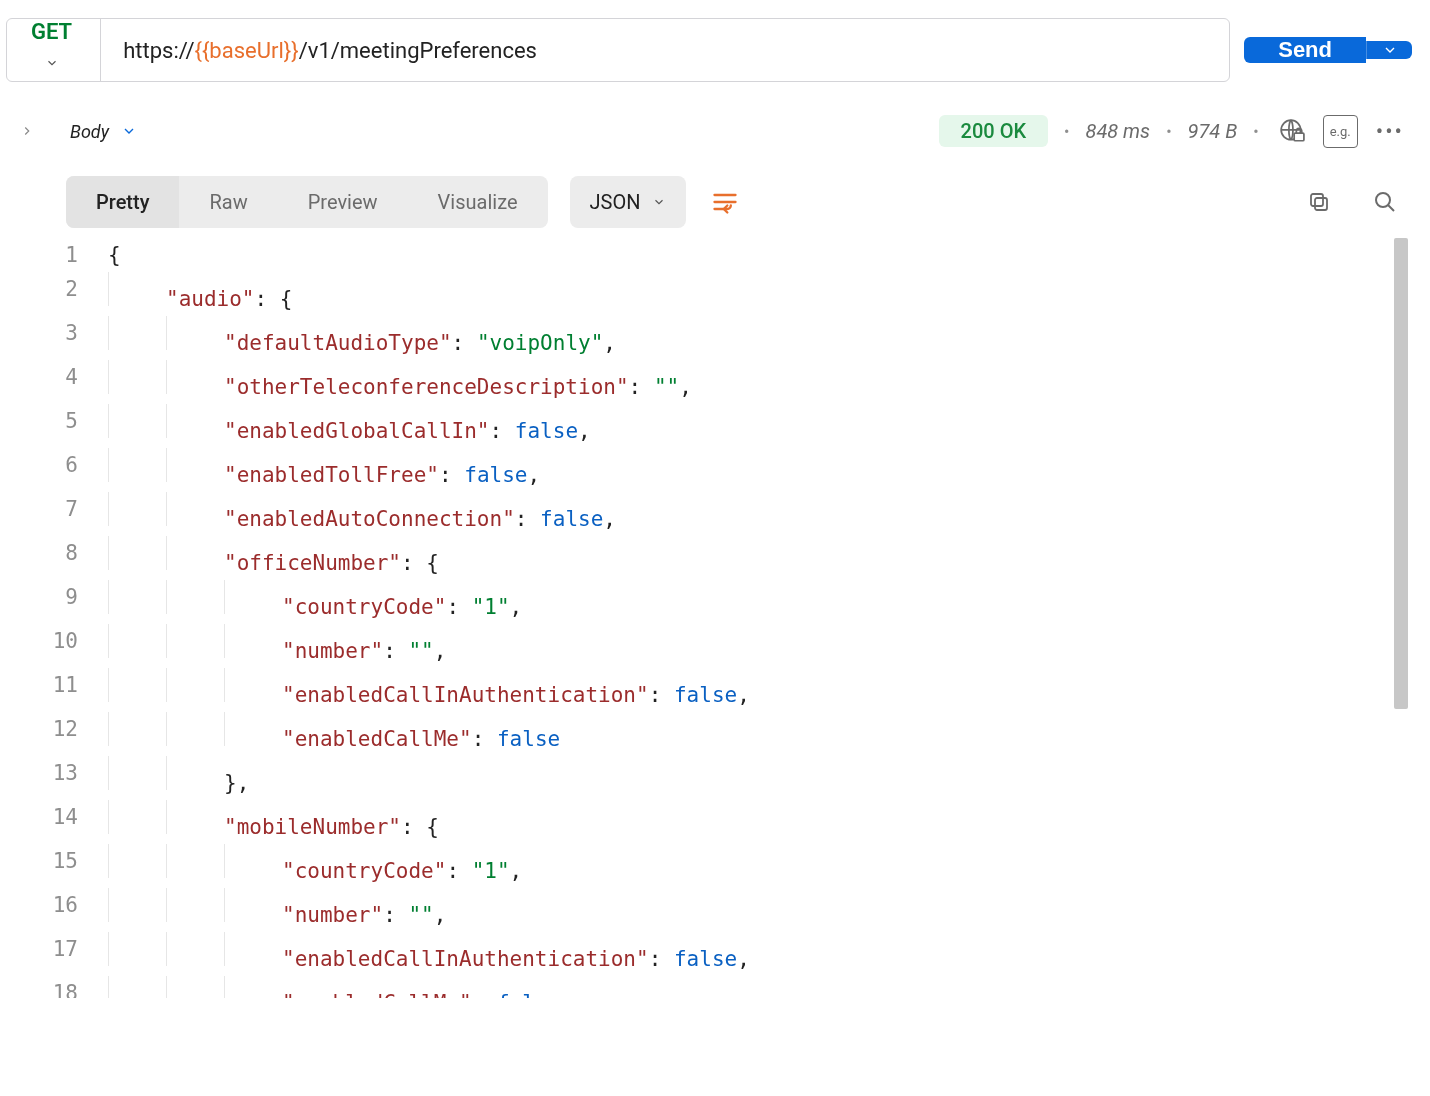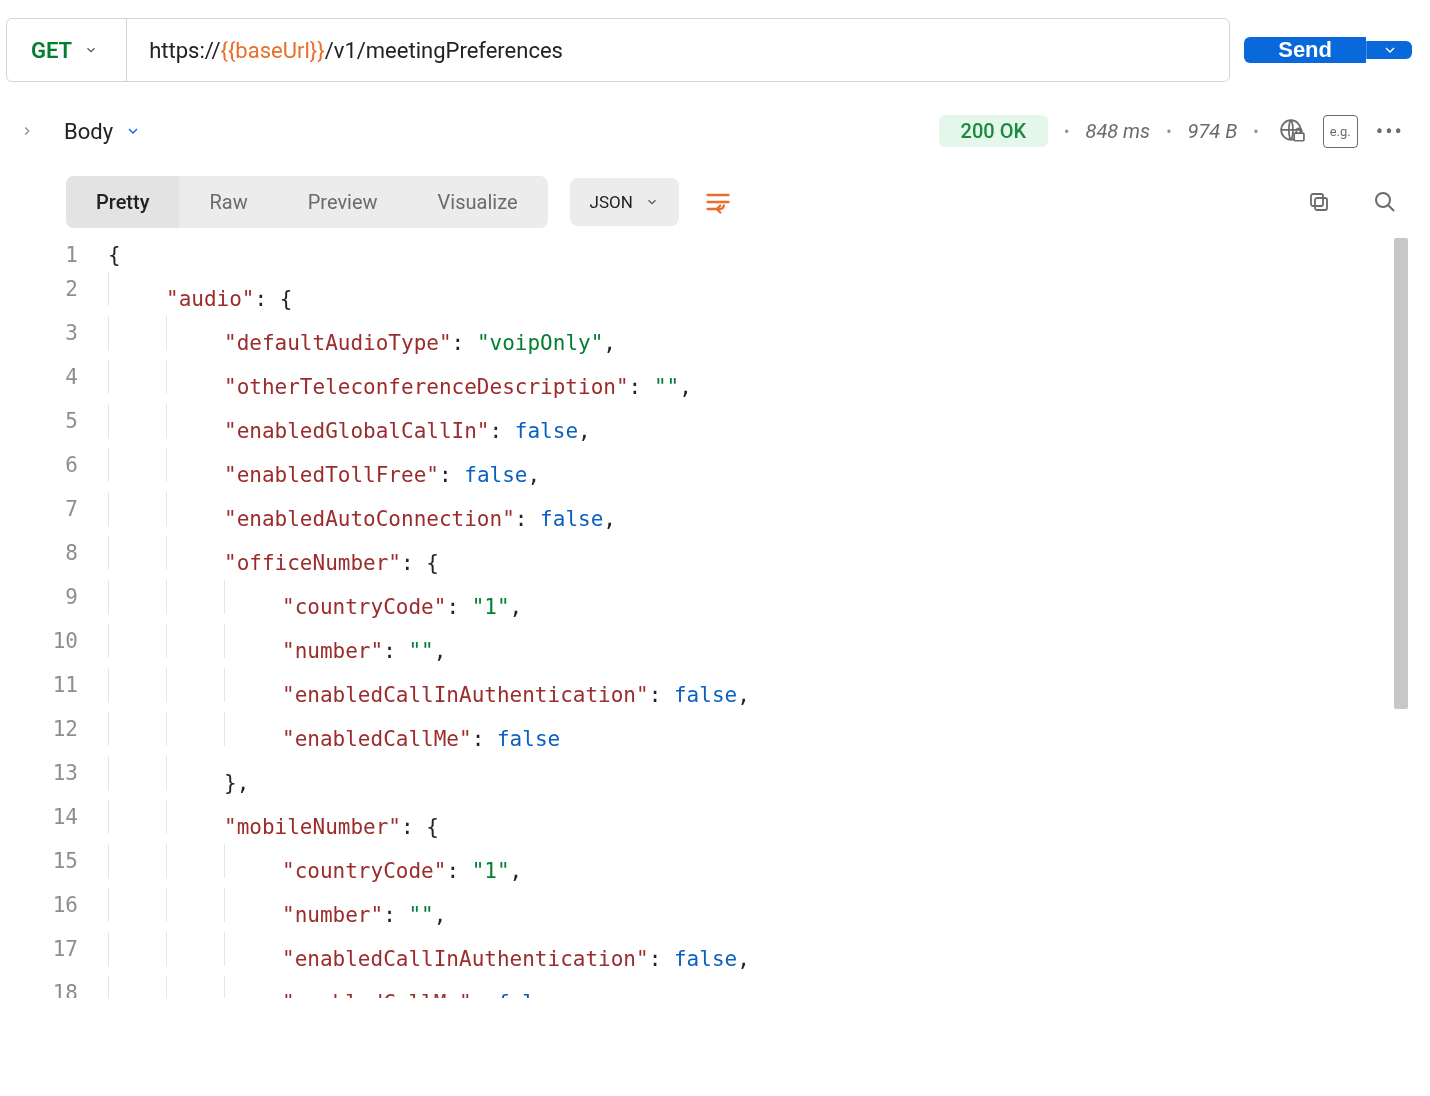--- a/index.html
+++ b/index.html
@@ -50,20 +50,21 @@
   .method-sel{
     display:flex;
     align-items:center;
     gap:12px;
     padding:0 28px 0 24px;
     border-right:1px solid var(--border);
     color:var(--green);
     font-weight:600;
     font-size:22px;
     cursor:pointer;
+    flex-direction:column;
   }
   .url-input{
     flex:1;
     display:flex;
     align-items:center;
     padding:0 22px;
     font-size:22px;
     color:#222;
   }
   .url-input .var{color:var(--orange);}
@@ -102,24 +103,25 @@
   }
   .chev-right{
     color:var(--muted);
     width:18px;
     display:flex;align-items:center;justify-content:center;
   }
   .body-tab{
     display:flex;
     align-items:center;
     gap:12px;
-    font-size:22px;
+    font-size:18px;
     color:#222;
-    margin-left:14px;
-    cursor:pointer;
+    margin-left:20px;
+    cursor:pointer;
+    font-style:italic;
   }
   .body-tab .chev{color:var(--accent);}
   .spacer{flex:1;}
   .status-badge{
     background:var(--badge-bg);
     color:var(--badge-fg);
     font-weight:500;
     font-size:20px;
     padding:4px 22px;
     border-radius:6px;
@@ -172,21 +174,21 @@
     background:var(--light2);
     color:#222;
     font-weight:500;
   }
   .fmt-sel{
     margin-left:22px;
     background:var(--light);
     border-radius:8px;
     padding:14px 20px;
     display:flex;align-items:center;gap:12px;
-    font-size:17px;color:#222;
+    font-size:20px;color:#222;
     cursor:pointer;
   }
   .wrap-btn{
     margin-left:14px;
     width:50px;height:50px;
     border-radius:8px;
     display:flex;align-items:center;justify-content:center;
     color:var(--orange);
     cursor:pointer;
   }

